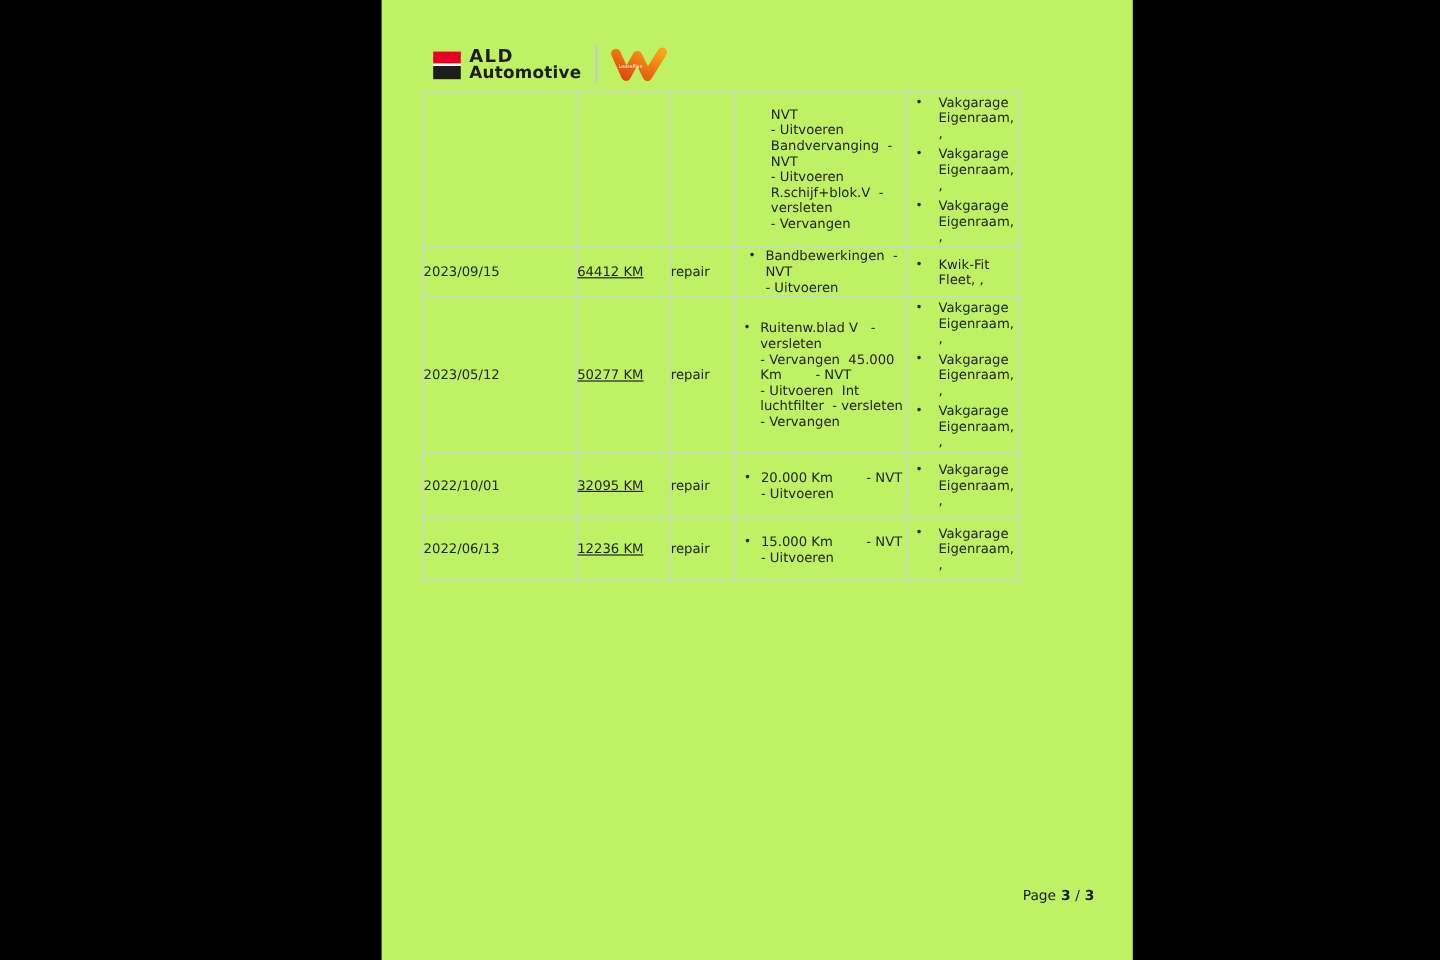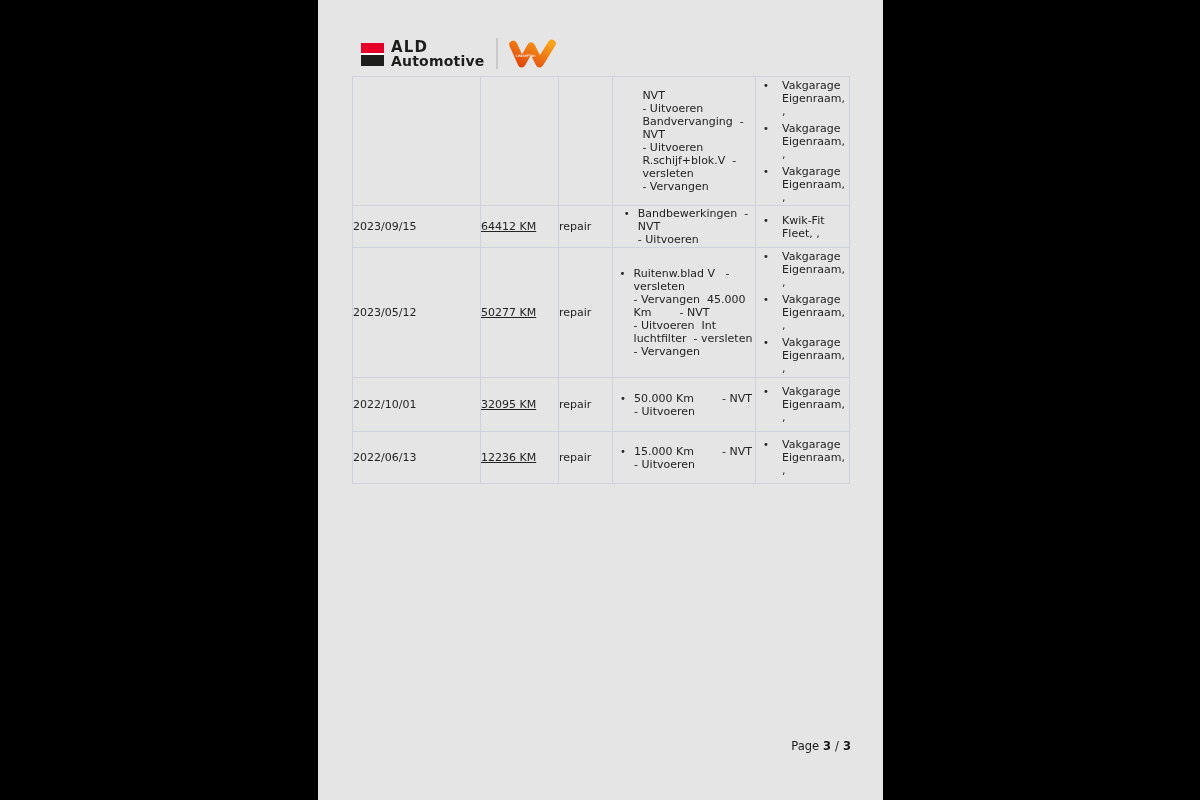--- a/index.html
+++ b/index.html
@@ -5,22 +5,22 @@
   html, body { margin: 0; padding: 0; }
   body {
     width: 1200px; height: 800px;
     background: #000;
     font-family: "DejaVu Sans", "Liberation Sans", sans-serif;
     overflow: hidden;
   }
   .stage { position: relative; width: 1200px; height: 800px; background: #000; }
   .page {
     position: absolute; left: 318px; top: 0;
-    width: 565px; height: 800px;
-    background: #e5e5e5;
+    width: 626px; height: 800px;
+    background: #bef264;
   }
 
   
   .logo-row {
     position: absolute; left: 43px; top: 37px;
     display: flex; align-items: center;
   }
   .ald-mark { width: 23px; height: 23px; margin-top: 2px; }
   .ald-mark .sq-red   { height: 10px; background: #e60028; }
   .ald-mark .sq-line  { height: 2px;  background: #ffffff; }
@@ -208,21 +208,21 @@
         </td>
       </tr>
 
       <tr class="r3">
         <td class="c-date"><span>2022/10/01</span></td>
         <td class="c-km"><span>32095 KM</span></td>
         <td class="c-type"><span>repair</span></td>
         <td class="c-desc">
           <div class="item">
             <span class="bullet">•</span>
-            <span class="txt">50.000 Km        - NVT
+            <span class="txt">20.000 Km        - NVT
 - Uitvoeren</span>
           </div>
         </td>
         <td class="c-garage">
           <div class="item">
             <span class="bullet">•</span>
             <span class="txt">Vakgarage
 Eigenraam,
 ,</span>
           </div>

